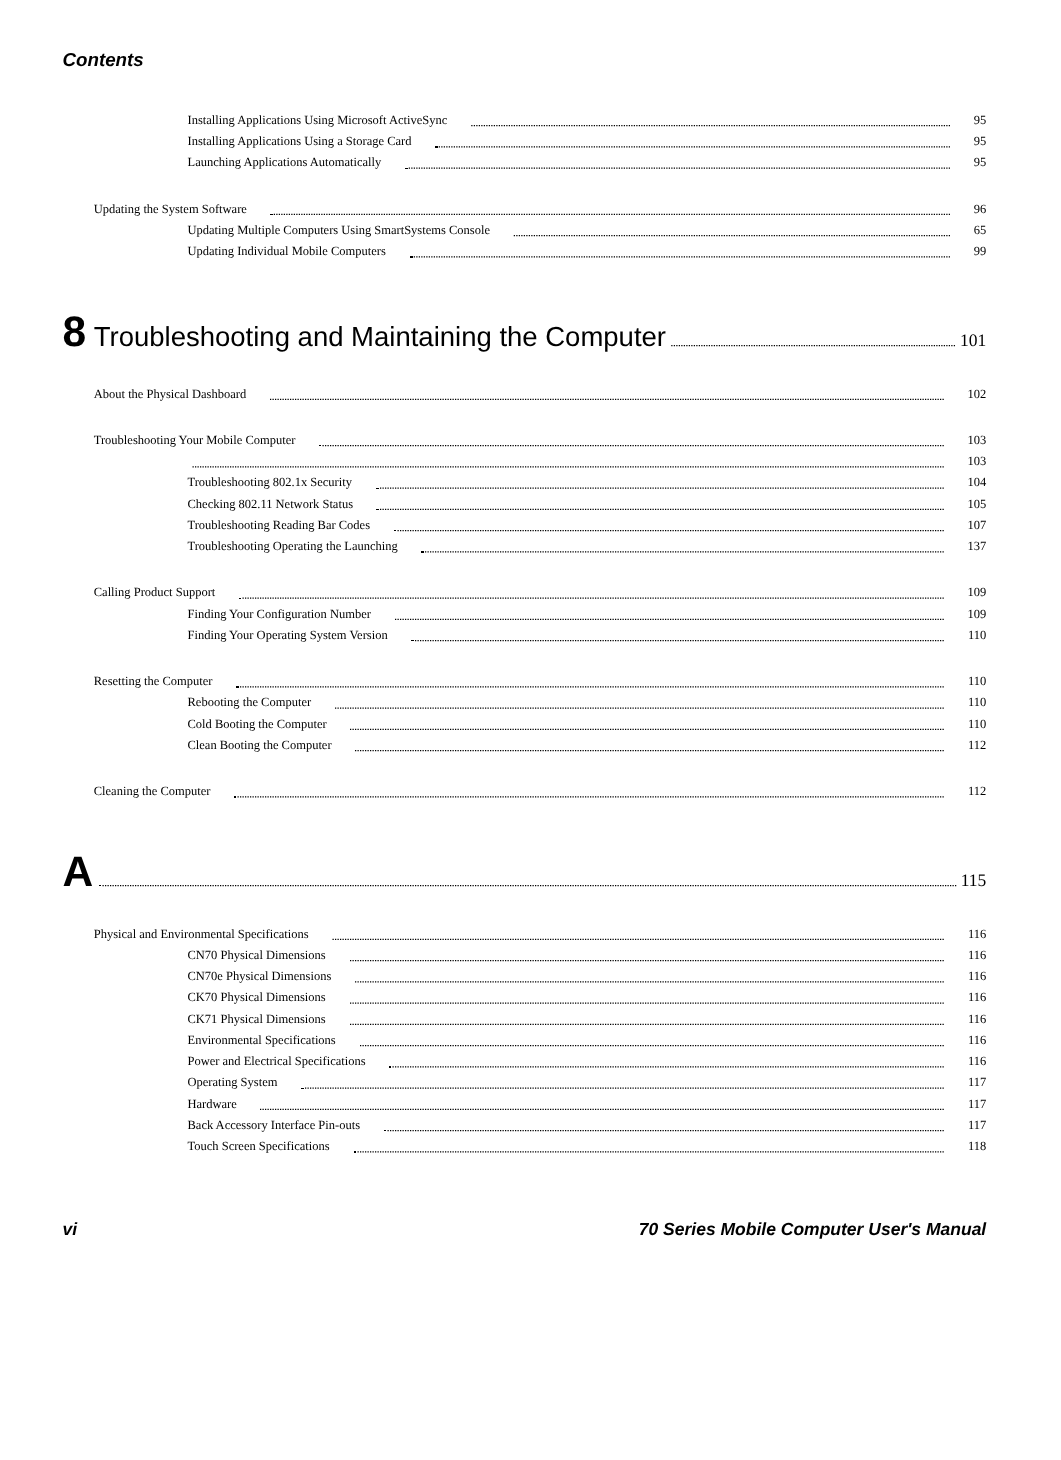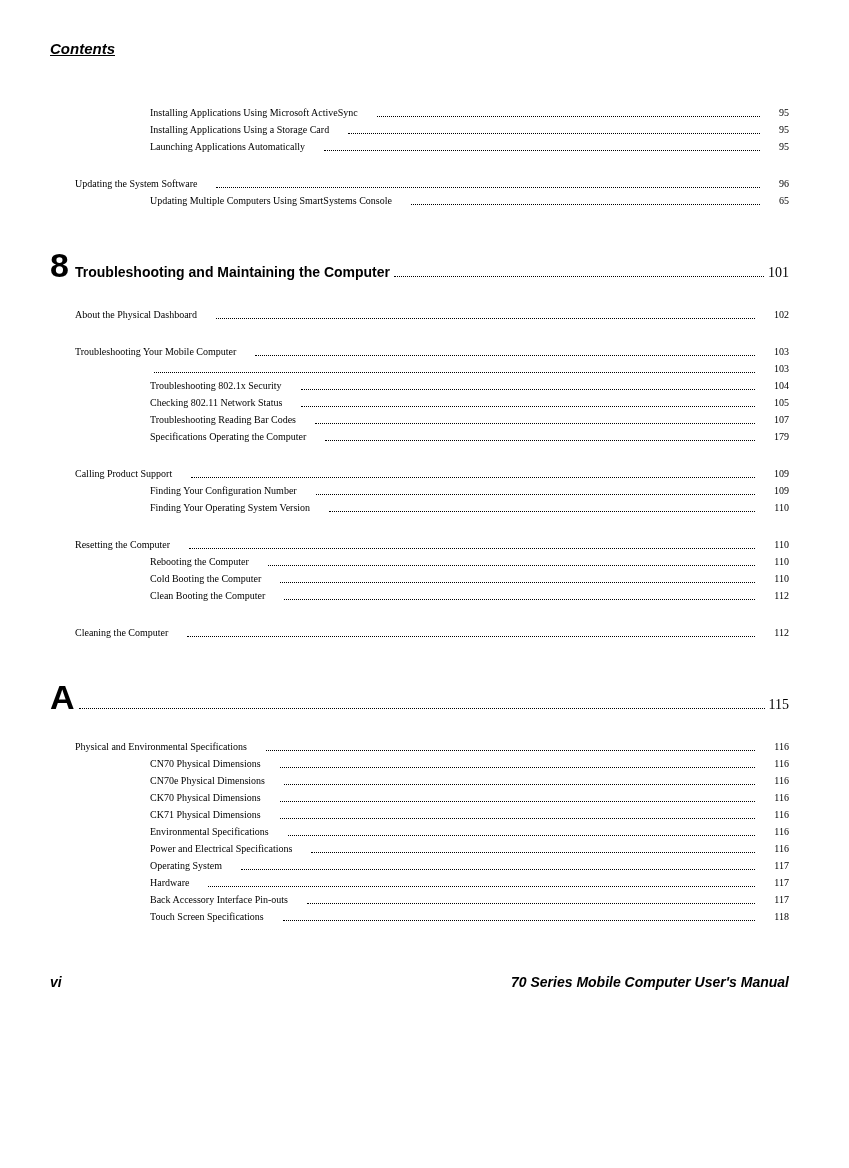--- a/index.html
+++ b/index.html
@@ -8,22 +8,21 @@
       padding: 40px 60px 30px 50px;
       width: 849px;
       box-sizing: border-box;
       color: #000;
     }
     .header {
       font-family: Arial, sans-serif;
       font-weight: bold;
       font-style: italic;
       font-size: 15px;
-      margin-bottom: 48px;
-      text-decoration: underline;
+      margin-bottom: 32px;
     }
     .toc-line {
       display: flex;
       align-items: flex-end;
       margin: 2px 0;
       font-size: 10px;
       line-height: 1.5;
       gap: 15px;
     }
     .toc-text {
@@ -55,22 +54,22 @@
     }
     .chapter-num {
       font-family: Arial, sans-serif;
       font-weight: 900;
       font-size: 34px;
       width: 25px;
       line-height: 1;
     }
     .chapter-title {
       font-family: Arial, sans-serif;
-      font-weight: bold;
-      font-size: 14px;
+      font-weight: normal;
+      font-size: 22px;
       white-space: nowrap;
     }
     .chapter-dots {
       flex: 1;
       border-bottom: 1px dotted #000;
       margin: 0 4px 5px 4px;
     }
     .chapter-page {
       font-size: 14px;
     }
@@ -108,20 +107,25 @@
     <div class="section-gap"></div>
     <div class="toc-line indent-2">
       <span class="toc-text">Updating the System Software</span>
       <span class="toc-dots"></span>
       <span class="toc-page">96</span>
     </div>
     <div class="toc-line indent-1">
       <span class="toc-text">Updating Multiple Computers Using SmartSystems Console</span>
       <span class="toc-dots"></span>
       <span class="toc-page">65</span>
+    </div>
+    <div class="toc-line indent-1">
+      <span class="toc-text">Updating Individual Mobile Computers</span>
+      <span class="toc-dots"></span>
+      <span class="toc-page">99</span>
     </div>
     <div class="chapter-row">
       <span class="chapter-num">8</span>
       <span class="chapter-title">Troubleshooting and Maintaining the Computer</span>
       <span class="chapter-dots"></span>
       <span class="chapter-page">101</span>
     </div>
     <div class="toc-line indent-2">
       <span class="toc-text">About the Physical Dashboard</span>
       <span class="toc-dots"></span>
@@ -146,23 +150,23 @@
       <span class="toc-text">Checking 802.11 Network Status</span>
       <span class="toc-dots"></span>
       <span class="toc-page">105</span>
     </div>
     <div class="toc-line indent-1">
       <span class="toc-text">Troubleshooting Reading Bar Codes</span>
       <span class="toc-dots"></span>
       <span class="toc-page">107</span>
     </div>
     <div class="toc-line indent-1">
-      <span class="toc-text">Specifications Operating the Computer</span>
-      <span class="toc-dots"></span>
-      <span class="toc-page">179</span>
+      <span class="toc-text">Troubleshooting Operating the Launching</span>
+      <span class="toc-dots"></span>
+      <span class="toc-page">137</span>
     </div>
     <div class="section-gap"></div>
     <div class="toc-line indent-2">
       <span class="toc-text">Calling Product Support</span>
       <span class="toc-dots"></span>
       <span class="toc-page">109</span>
     </div>
     <div class="toc-line indent-1">
       <span class="toc-text">Finding Your Configuration Number</span>
       <span class="toc-dots"></span>

